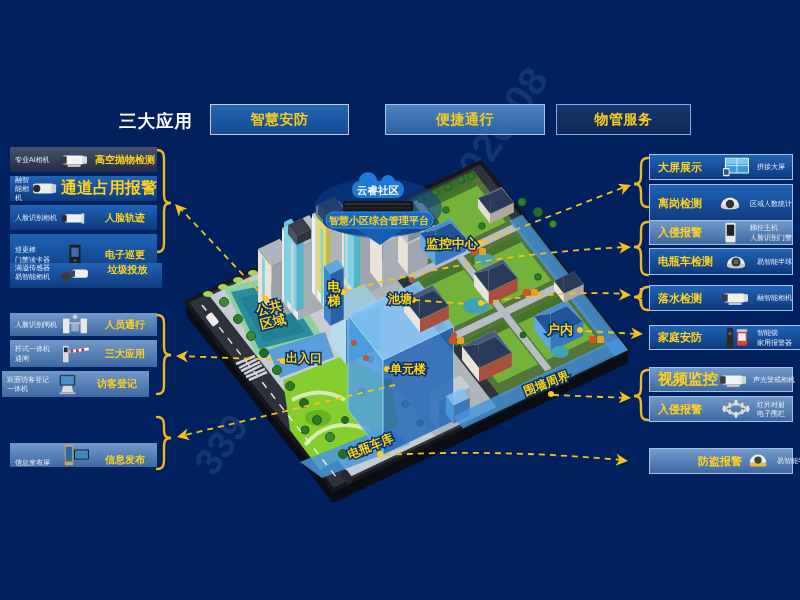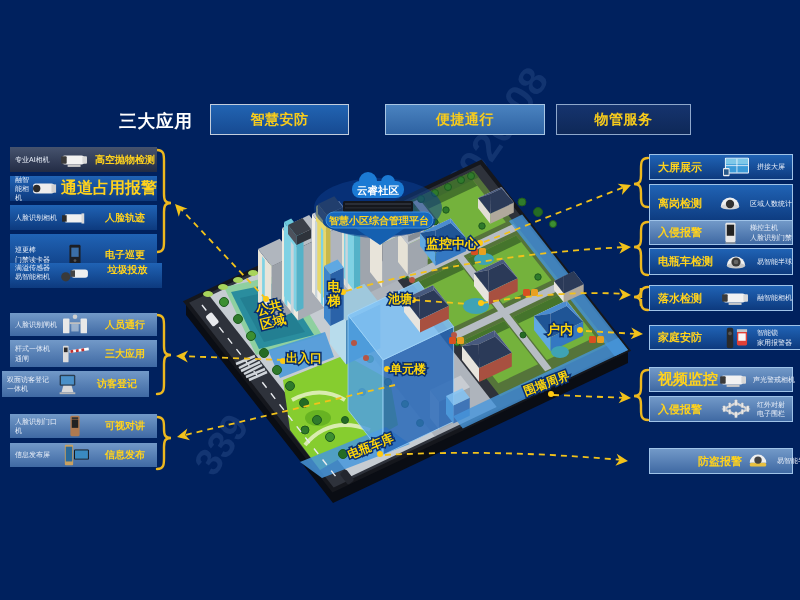--- a/index.html
+++ b/index.html
@@ -389,32 +389,21 @@
       <div style="width:36px;display:flex;justify-content:center;align-items:center;">
         <svg width="32" height="24" viewBox="0 0 34 26">
           <rect x="9" y="3" width="17" height="12" rx="1.5" fill="#2a3e52"></rect>
           <rect x="10.5" y="4.5" width="14" height="9" fill="#4a90c8"></rect>
           <polygon points="13,15 22,15 24,22 11,22" fill="#d8d8d8"></polygon>
           <rect x="9" y="22" width="17" height="2" fill="#b8b8b8"></rect>
         </svg>
       </div>
       <div style="flex:1;text-align:center;font-size:10px;font-weight:bold;color:#ffd21c;white-space:nowrap;">访客登记</div>
     </div>
-    <div style="position:absolute;left:10px;top:414px;width:147px;height:24px;background:linear-gradient(180deg,#7299c8 0%,#3f69a3 100%);display:flex;align-items:center;">
-      <div style="width:42px;padding-left:5px;font-size:7px;line-height:1.3;color:#e8eef8;">人脸识别门口<br>机</div>
-      <div style="width:36px;display:flex;justify-content:center;align-items:center;">
-        <svg width="32" height="24" viewBox="0 0 34 26">
-          <rect x="12" y="2" width="10" height="22" rx="1.5" fill="#b07a50"></rect>
-          <rect x="13.5" y="6" width="7" height="9" fill="#222"></rect>
-          <rect x="13.5" y="3.5" width="7" height="2" fill="#333"></rect>
-        </svg>
-      </div>
-      <div style="flex:1;text-align:center;font-size:10px;font-weight:bold;color:#ffd21c;white-space:nowrap;">可视对讲</div>
-    </div>
-    <div style="position:absolute;left:10px;top:443px;width:147px;height:24px;background:linear-gradient(180deg,#7299c8 0%,#3f69a3 100%);display:flex;align-items:center;">
+    <div style="position:absolute;left:10px;top:443px;width:147px;height:24px;background:linear-gradient(180deg,#7299c8 0%,#3f69a3 100%);display:flex;align-items:flex-end;">
       <div style="width:42px;padding-left:5px;font-size:7px;line-height:1.3;color:#e8eef8;">信息发布屏</div>
       <div style="width:36px;display:flex;justify-content:center;align-items:center;">
         <svg width="32" height="24" viewBox="0 0 34 26">
           <rect x="6" y="2" width="9" height="22" rx="1" fill="#c8a060"></rect>
           <rect x="7" y="4" width="7" height="16" fill="#2a6a9a"></rect>
           <rect x="16" y="7" width="16" height="11" rx="1" fill="#111"></rect>
           <rect x="17" y="8" width="14" height="9" fill="#3a8ac0"></rect>
         </svg>
       </div>
       <div style="flex:1;text-align:center;font-size:10px;font-weight:bold;color:#ffd21c;white-space:nowrap;">信息发布</div>

